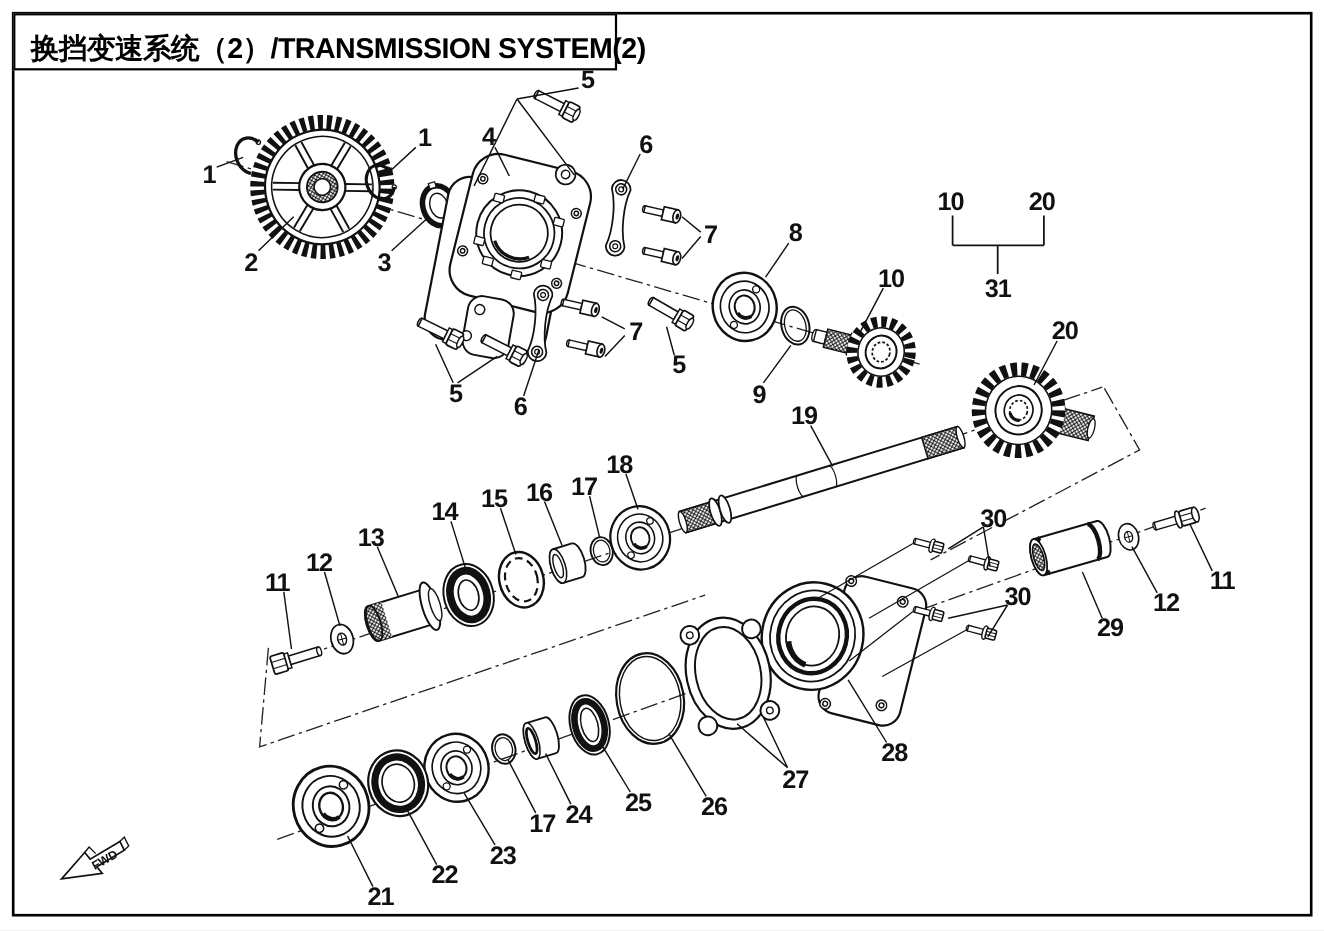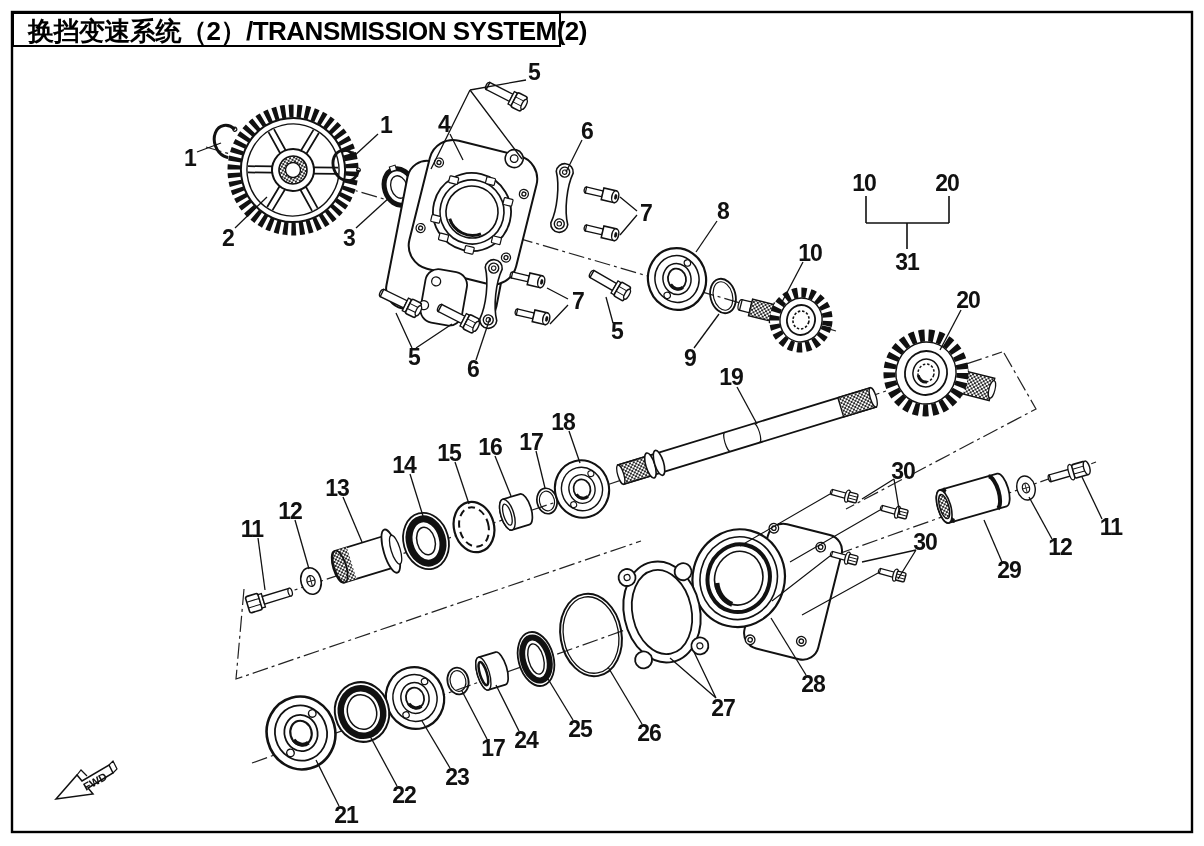--- a/index.html
+++ b/index.html
@@ -1,19 +1,19 @@
 <!DOCTYPE html>
 <html><head>
 <meta charset="utf-8">
 <style>
   html,body{margin:0;padding:0;background:#e8e8e8;}
   .page{position:relative;width:1204px;height:846px;background:#ffffff;overflow:hidden;
         font-family:"Liberation Sans","DejaVu Sans",sans-serif;}
-  .titlebox{position:absolute;left:12px;top:12px;width:549px;height:35px;border:2px solid #000;
-            box-sizing:border-box;display:flex;align-items:flex-start;padding-left:14px;background:#fff;z-index:5;}
+  .titlebox{position:absolute;left:12px;top:12px;width:549px;height:52px;border:2px solid #000;
+            box-sizing:border-box;display:flex;align-items:flex-end;padding-left:14px;background:#fff;z-index:5;}
   .titlebox span{font-size:26px;font-weight:bold;letter-spacing:-0.5px;color:#000;white-space:nowrap;}
   svg{position:absolute;left:0;top:0;}
   svg text{font-family:"Liberation Sans","DejaVu Sans",sans-serif;font-size:23px;font-weight:bold;
            fill:#111;text-anchor:middle;letter-spacing:-1px;}
   .ax{stroke:#222;stroke-width:1.2;fill:none;stroke-dasharray:16 4 3 4;}
   .ld{stroke:#111;stroke-width:1.3;fill:none;}
 </style>
 </head>
 <body>
 

